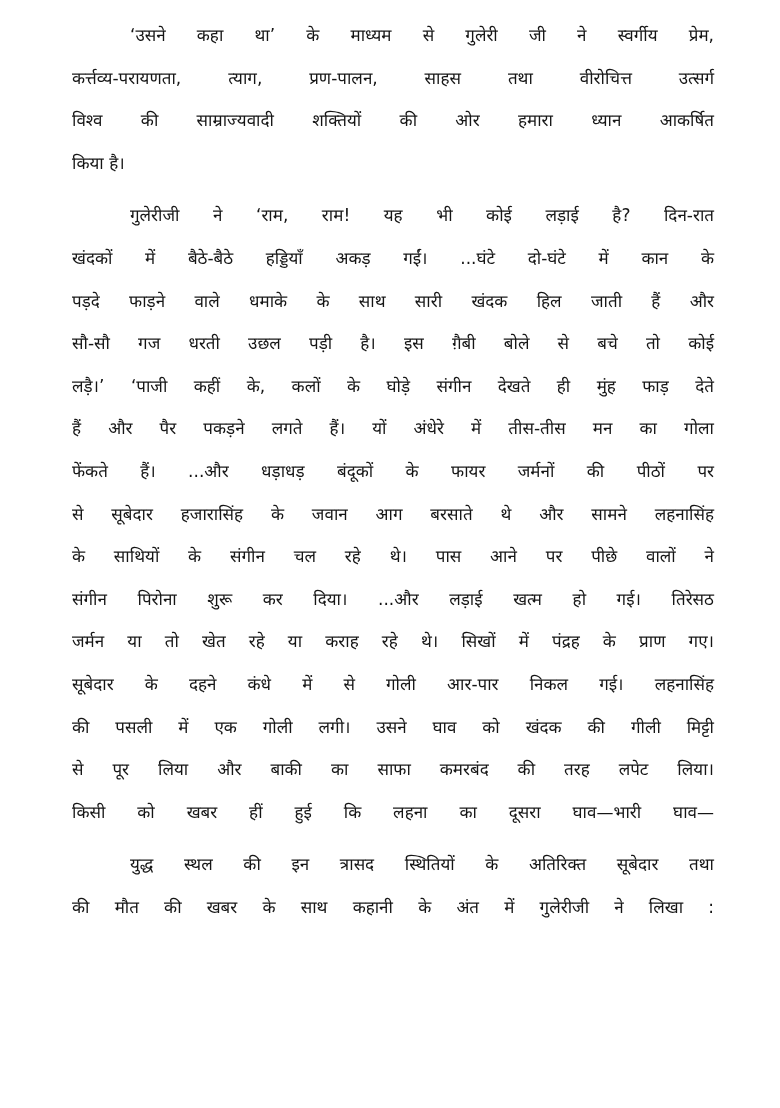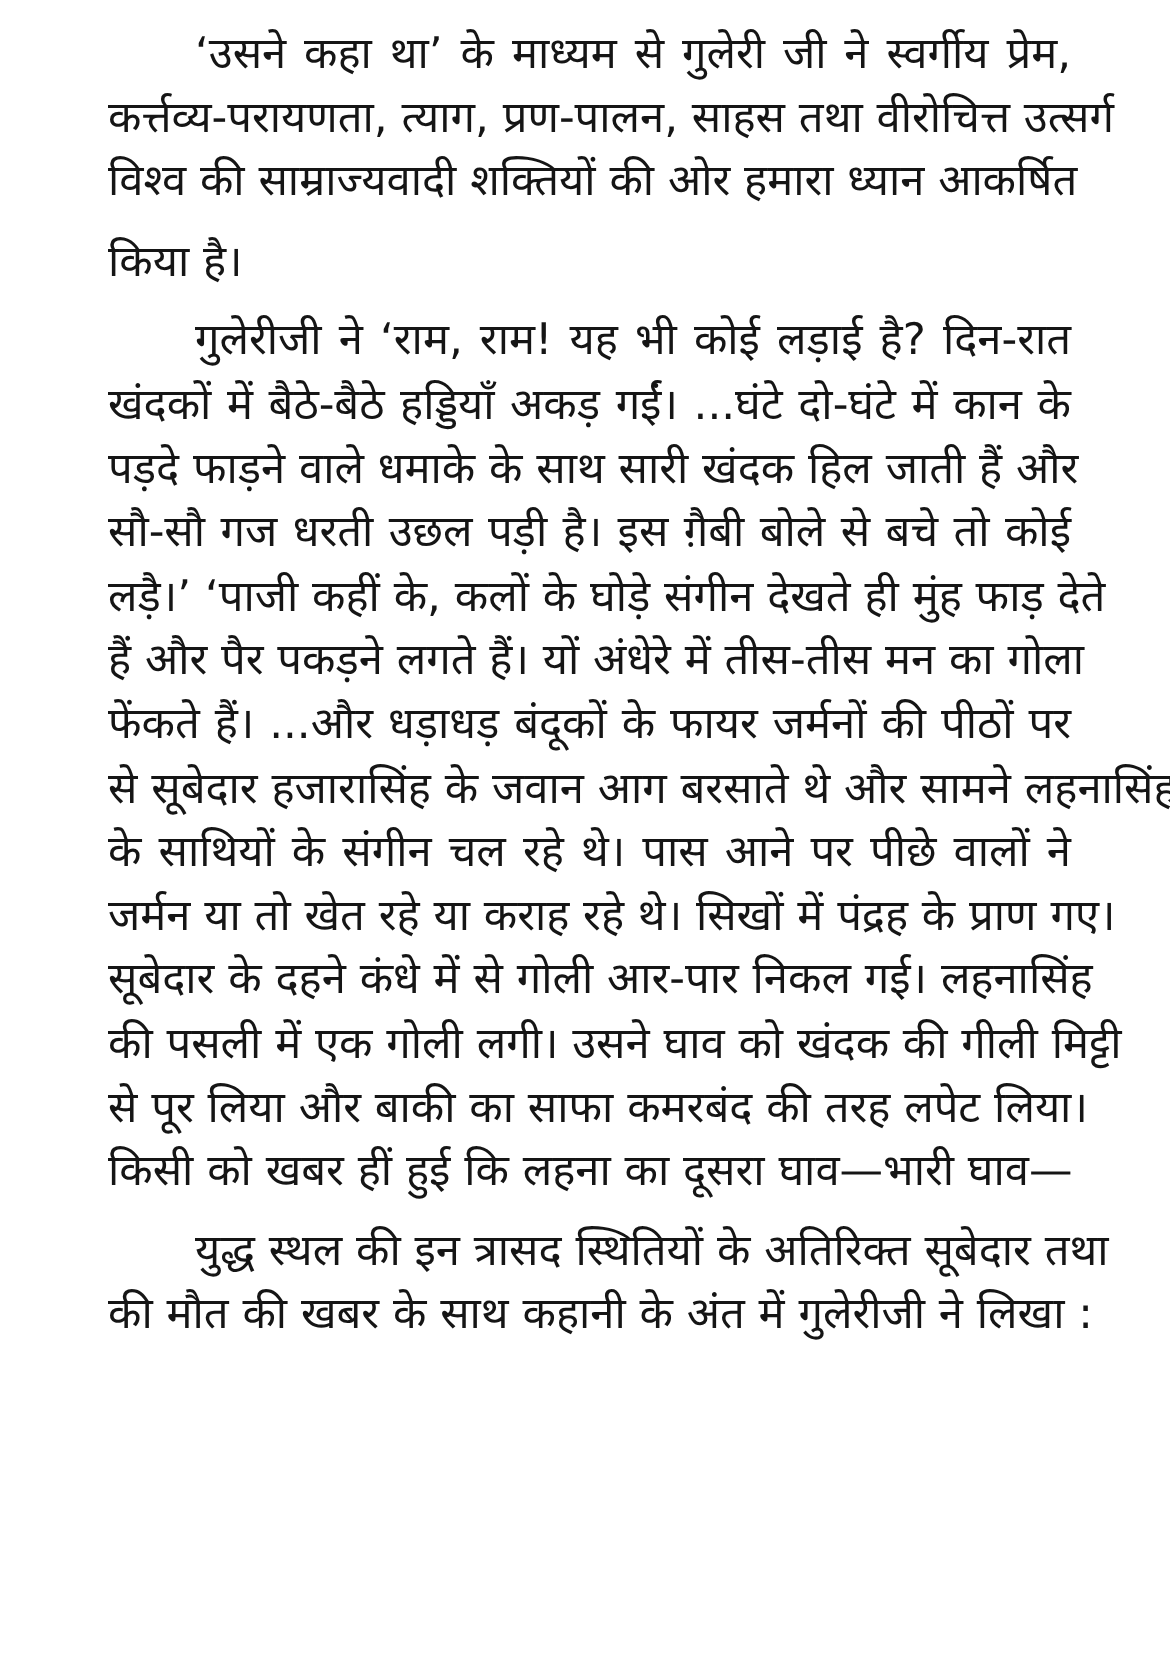--- a/index.html
+++ b/index.html
@@ -18,29 +18,28 @@
     .page {
       position: absolute;
       left: 72px;
       top: 14px;
       width: 642px;
     }
     .line {
       display: block;
       height: 42.6px;
       line-height: 42.6px;
-      font-size: 29px;
+      font-size: 17px;
       white-space: nowrap;
       text-align: justify;
       text-align-last: justify;
       letter-spacing: 0px;
     }
     .line.last {
       text-align-last: left;
-      margin-top: 11px;
     }
     .line.indent {
       padding-left: 58px;
     }
     .para-gap {
       display: block;
       height: 10px;
     }
   </style>
 </head>
@@ -60,20 +59,21 @@
   <div class="paragraph">
     <span class="line indent">गुलेरीजी ने ‘राम, राम! यह भी कोई लड़ाई है? दिन-रात</span>
     <span class="line">खंदकों में बैठे-बैठे हड्डियाँ अकड़ गईं। ...घंटे दो-घंटे में कान के</span>
     <span class="line">पड़दे फाड़ने वाले धमाके के साथ सारी खंदक हिल जाती हैं और</span>
     <span class="line">सौ-सौ गज धरती उछल पड़ी है। इस ग़ैबी बोले से बचे तो कोई</span>
     <span class="line">लड़ै।’ ‘पाजी कहीं के, कलों के घोड़े संगीन देखते ही मुंह फाड़ देते</span>
     <span class="line">हैं और पैर पकड़ने लगते हैं। यों अंधेरे में तीस-तीस मन का गोला</span>
     <span class="line">फेंकते हैं। ...और धड़ाधड़ बंदूकों के फायर जर्मनों की पीठों पर</span>
     <span class="line">से सूबेदार हजारासिंह के जवान आग बरसाते थे और सामने लहनासिंह</span>
     <span class="line">के साथियों के संगीन चल रहे थे। पास आने पर पीछे वालों ने</span>
+    <span class="line">संगीन पिरोना शुरू कर दिया। ...और लड़ाई खत्म हो गई। तिरेसठ</span>
     <span class="line">जर्मन या तो खेत रहे या कराह रहे थे। सिखों में पंद्रह के प्राण गए।</span>
     <span class="line">सूबेदार के दहने कंधे में से गोली आर-पार निकल गई। लहनासिंह</span>
     <span class="line">की पसली में एक गोली लगी। उसने घाव को खंदक की गीली मिट्टी</span>
     <span class="line">से पूर लिया और बाकी का साफा कमरबंद की तरह लपेट लिया।</span>
     <span class="line">किसी को खबर हीं हुई कि लहना का दूसरा घाव—भारी घाव—</span>
   </div>
 
   <span class="para-gap"></span>
 
   <div class="paragraph">

